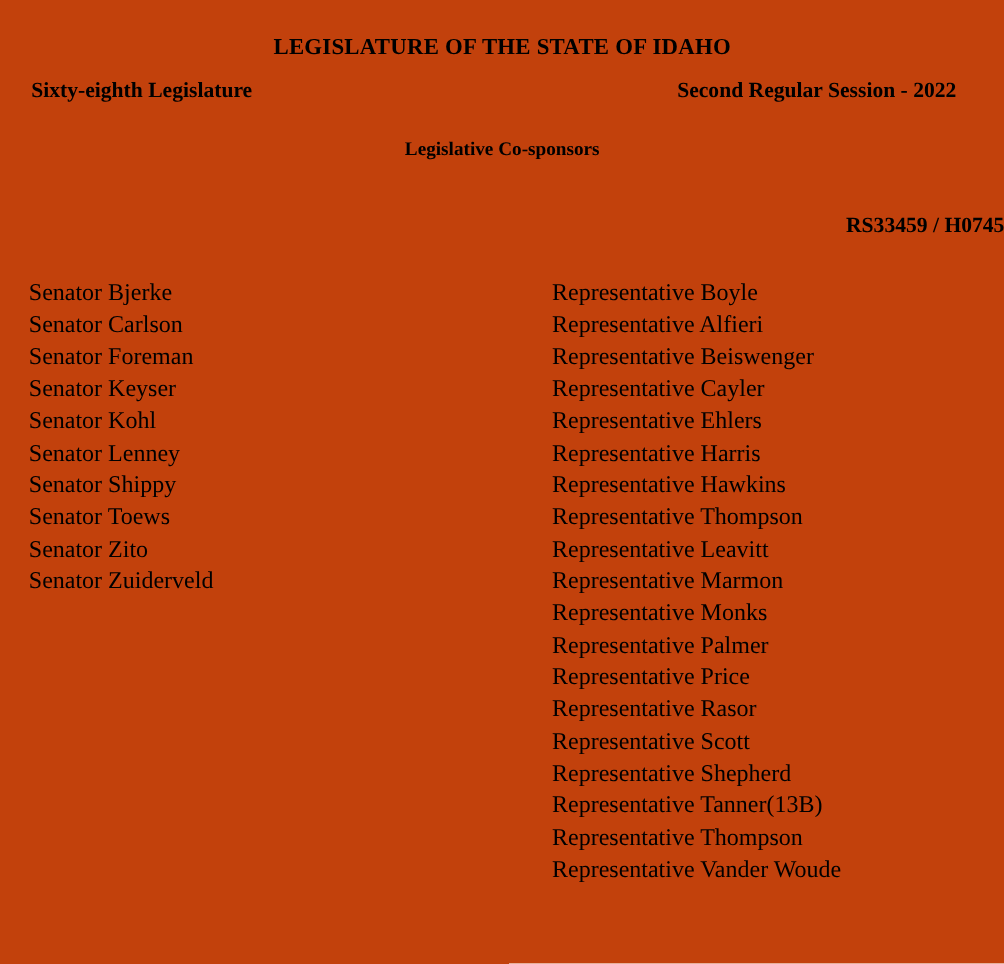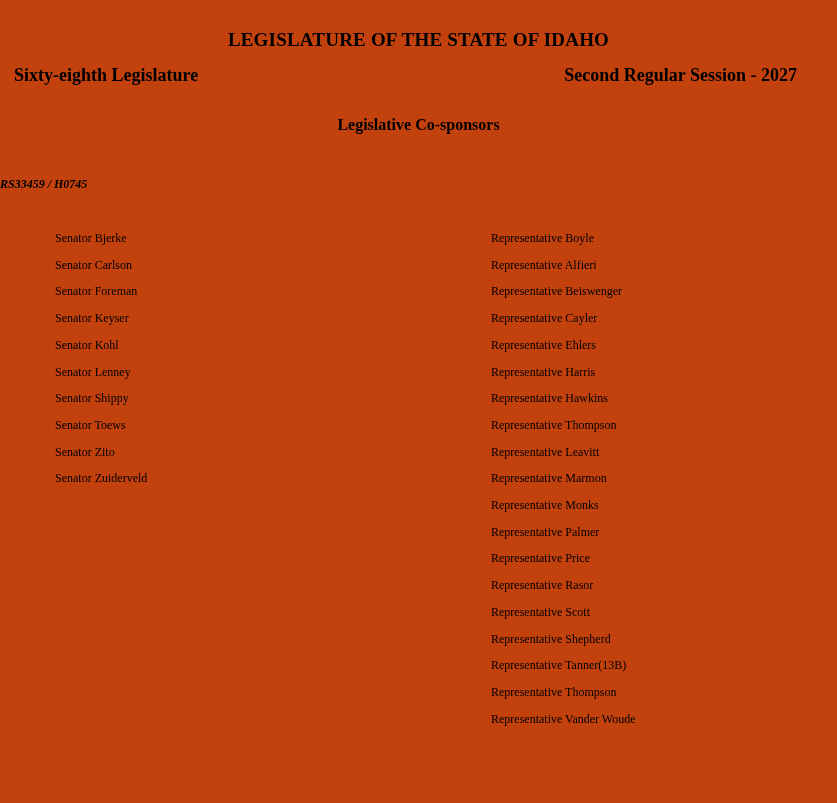--- a/index.html
+++ b/index.html
@@ -23,39 +23,39 @@
     font-size: 19px;
     letter-spacing: 0.2px;
   }
   .subheader {
     display: flex;
     justify-content: space-between;
     align-items: baseline;
     padding: 14px 40px 0 14px;
     font-weight: bold;
     font-size: 18px;
+    margin-left: 12px;
   }
   .section-title {
     padding-top: 30px;
     text-align: center;
     font-weight: bold;
     font-size: 16px;
   }
   .bill-number {
     padding-top: 43px;
-    text-align: left;
+    text-align: right;
     font-weight: bold;
-    font-size: 12px;
-    font-style: italic;
+    font-size: 18px;
   }
   .columns {
     display: flex;
-    padding-left: 55px;
+    padding-left: 24px;
     padding-top: 33px;
-    font-size: 12px;
+    font-size: 20px;
   }
   .col-senators {
     width: 436px;
     flex: 0 0 auto;
   }
   .col-representatives {
     flex: 1 1 auto;
   }
   .name-line {
     line-height: 26.7px;
@@ -64,21 +64,21 @@
 </style>
 </head>
 <body>
 
 <div class="page">
 
   <div class="doc-title">LEGISLATURE OF THE STATE OF IDAHO</div>
 
   <div class="subheader">
     <span>Sixty-eighth Legislature</span>
-    <span>Second Regular Session - 2027</span>
+    <span>Second Regular Session - 2022</span>
   </div>
 
   <div class="section-title">Legislative Co-sponsors</div>
 
   <div class="bill-number">RS33459 / H0745</div>
 
   <div class="columns">
     <div class="col-senators">
         <div class="name-line">Senator Bjerke</div>
         <div class="name-line">Senator Carlson</div>

